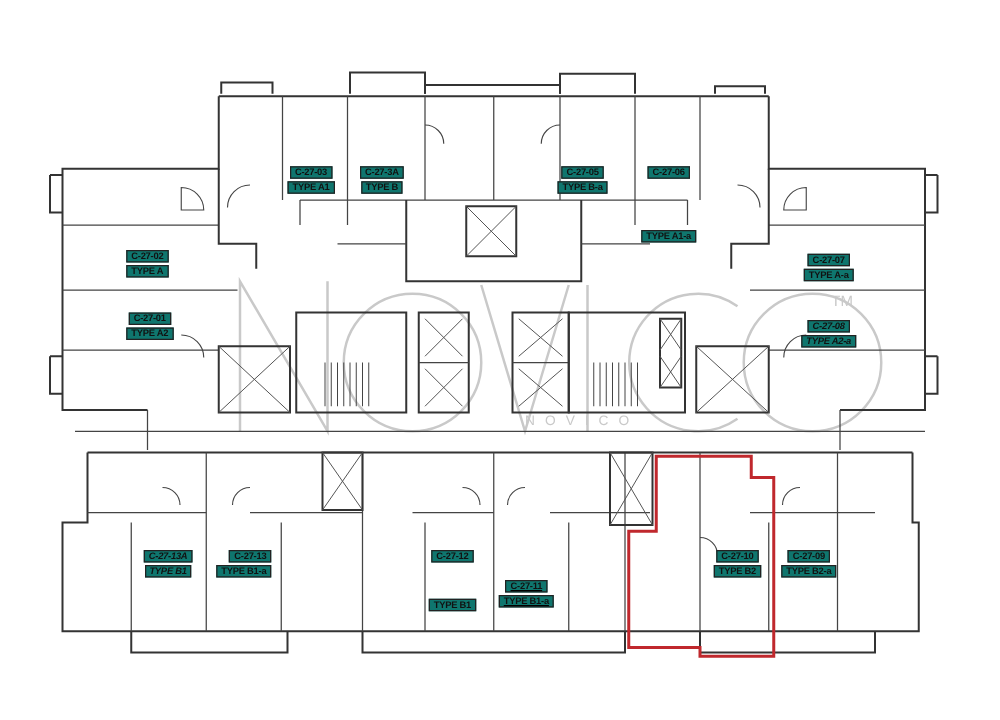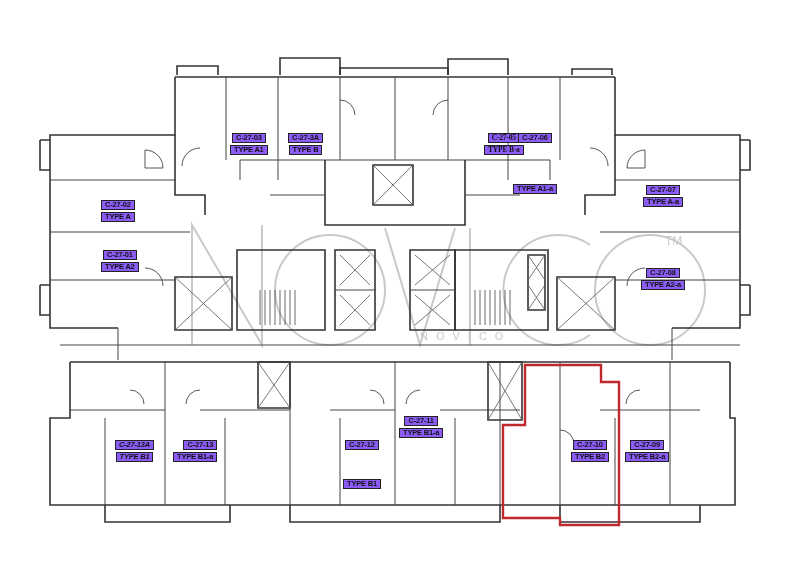--- a/index.html
+++ b/index.html
@@ -7,21 +7,21 @@
   #plan{position:absolute;left:0;top:0;width:800px;height:576px;}
   .w{fill:none;stroke:#333;stroke-width:1.6;}
   .wt{fill:none;stroke:#444;stroke-width:1;}
   .x{stroke:#555;stroke-width:0.8;fill:none;}
   .door{fill:none;stroke:#444;stroke-width:0.9;}
   .stair{stroke:#444;stroke-width:0.8;}
   .hl{fill:none;stroke:#c0282d;stroke-width:2.4;}
   .wm{fill:none;stroke:#c9c9c9;stroke-width:2;}
   .wmt{fill:#c9c9c9;font-size:11px;letter-spacing:8px;}
   .lbl{position:absolute;display:flex;flex-direction:column;align-items:center;gap:1px;}
-  .lbl span{display:block;border:1.5px solid #222;background:#8b5cf6;font-size:7.5px;font-weight:bold;line-height:8px;padding:0 3px;color:#111;white-space:nowrap;letter-spacing:-0.2px;}
+  .lbl span{display:block;border:1.5px solid #222;background:#0f766e;font-size:7.5px;font-weight:bold;line-height:8px;padding:0 3px;color:#111;white-space:nowrap;letter-spacing:-0.2px;}
   .lbl span.t{margin-top:1px;}
   .lbl.sel span{color:#111;}
 </style>
 </head>
 <body>
 
 <svg id="plan" viewBox="0 0 800 576" xmlns="http://www.w3.org/2000/svg">
 
   <g>
     <path class="wm" d="M192 345 L192 225 L262 345 L262 225"></path>
@@ -140,57 +140,57 @@
 
 <div id="labels">
     <div class="lbl" style="left: 230px; top: 133px;">
       <span>C-27-03</span>
       <span class="t">TYPE A1</span>
     </div>
     <div class="lbl" style="left: 288px; top: 133px;">
       <span>C-27-3A</span>
       <span class="t">TYPE B</span>
     </div>
-    <div class="lbl" style="left: 484px; top: 133px; font-family: Liberation Serif, serif;">
+    <div class="lbl" style="left: 446px; top: 133px;">
       <span>C-27-05</span>
       <span class="t">TYPE B-a</span>
     </div>
     <div class="lbl" style="left: 513px; top: 133px; gap: 40px;">
       <span>C-27-06</span>
       <span class="t">TYPE A1-a</span>
     </div>
     <div class="lbl" style="left: 101px; top: 200px; text-align: center;">
       <span>C-27-02</span>
       <span class="t">TYPE A</span>
     </div>
     <div class="lbl" style="left: 101px; top: 250px;">
       <span>C-27-01</span>
       <span class="t">TYPE A2</span>
     </div>
-    <div class="lbl" style="left: 643px; top: 185px;">
+    <div class="lbl" style="left: 643px; top: 203px;">
       <span>C-27-07</span>
       <span class="t">TYPE A-a</span>
     </div>
-    <div class="lbl" style="left: 641px; top: 268px;">
+    <div class="lbl" style="left: 641px; top: 256px; font-style: italic;">
       <span>C-27-08</span>
       <span class="t">TYPE A2-a</span>
     </div>
     <div class="lbl" style="left: 115px; top: 440px; font-style: italic;">
       <span>C-27-13A</span>
       <span class="t">TYPE B1</span>
     </div>
     <div class="lbl" style="left: 173px; top: 440px; align-items: flex-end;">
       <span>C-27-13</span>
       <span class="t">TYPE B1-a</span>
     </div>
     <div class="lbl" style="left: 343px; top: 440px; gap: 28px;">
       <span>C-27-12</span>
       <span class="t">TYPE B1</span>
     </div>
-    <div class="lbl" style="left: 399px; top: 416px;">
+    <div class="lbl" style="left: 399px; top: 464px; text-decoration: underline;">
       <span>C-27-11</span>
       <span class="t">TYPE B1-a</span>
     </div>
     <div class="lbl sel" style="left: 571px; top: 440px;">
       <span>C-27-10</span>
       <span class="t">TYPE B2</span>
     </div>
     <div class="lbl" style="left: 625px; top: 440px; justify-content: center;">
       <span>C-27-09</span>
       <span class="t">TYPE B2-a</span>

